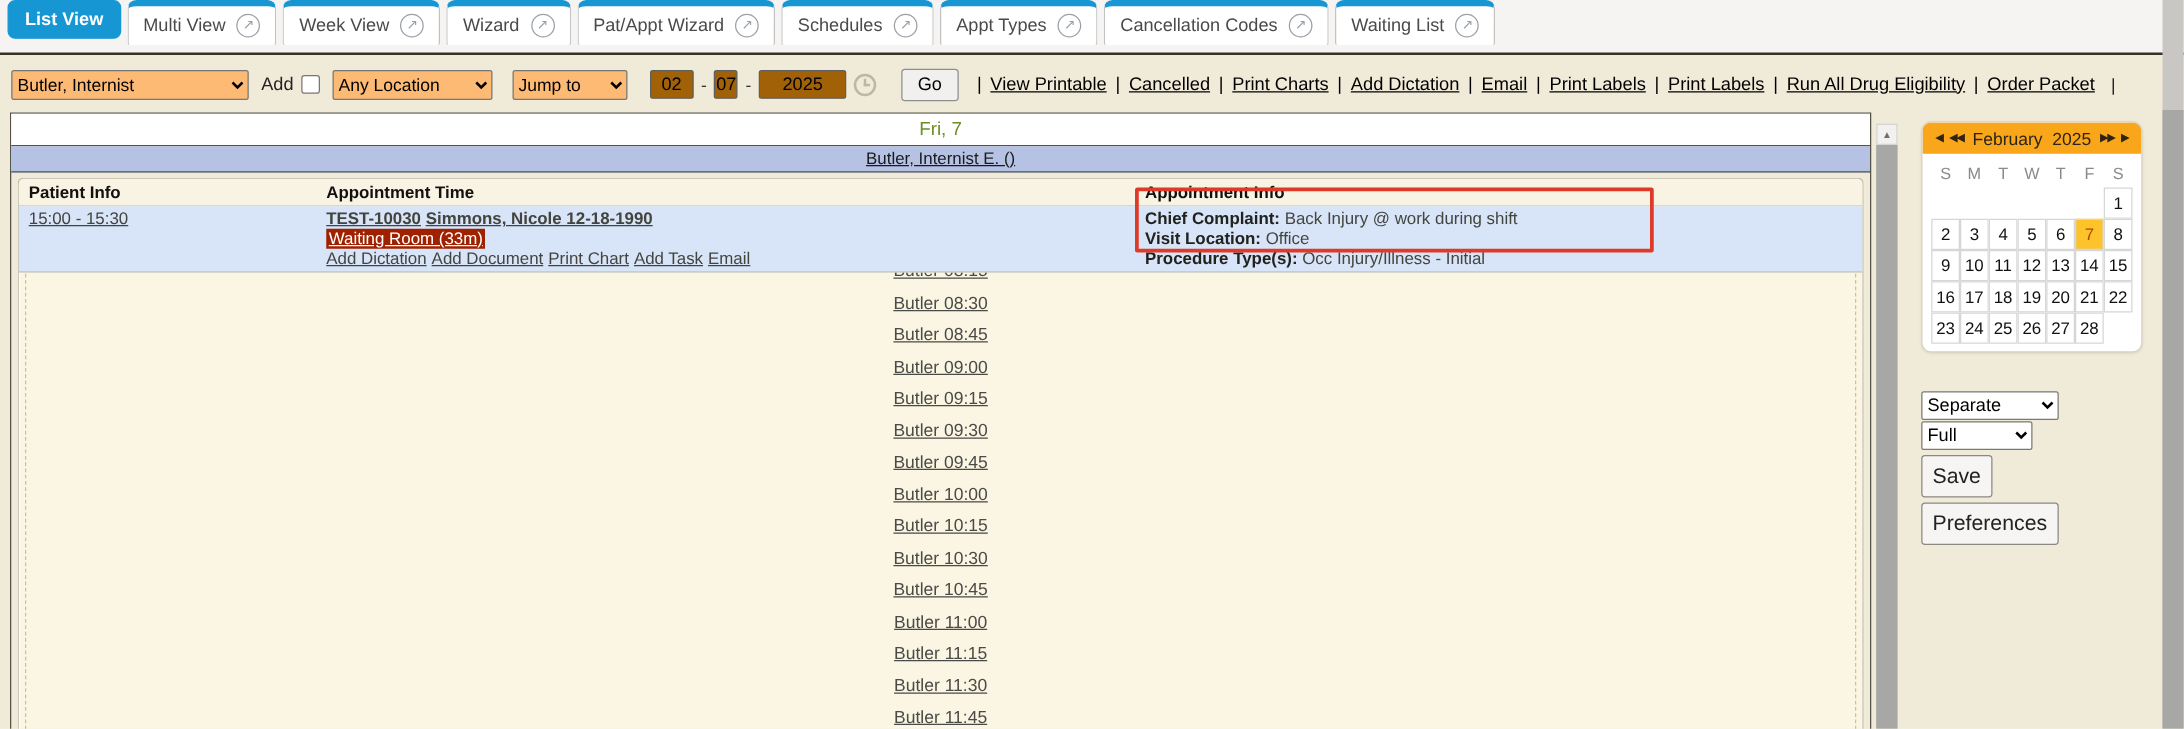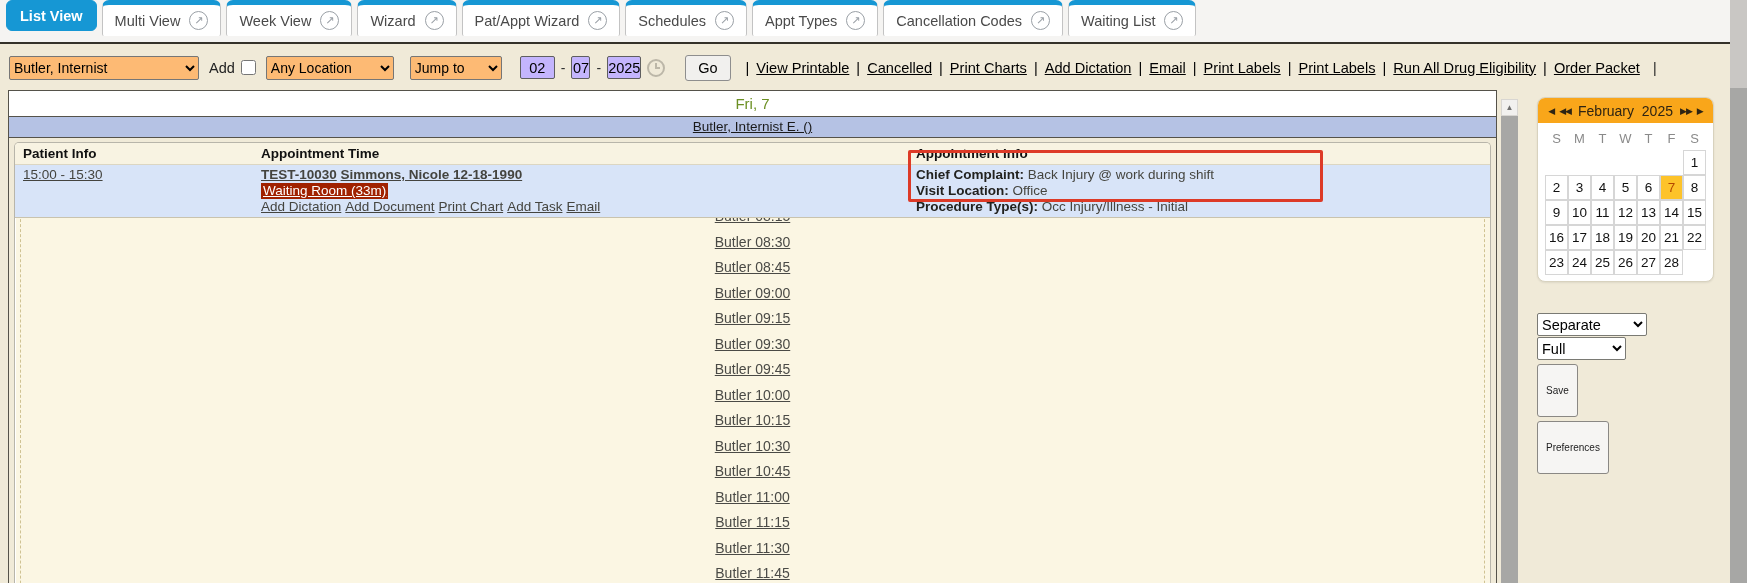--- a/index.html
+++ b/index.html
@@ -46,23 +46,23 @@
     height:24px; font-size:14px; font-family:inherit;
     border:1px solid #767676; background:#fdba74; border-radius:2px;
   }
   select.provider { width:190px; }
   select.location { width:128px; }
   select.jumpto   { width:92px; margin-left:10px; }
   .add-label { font-size:14.5px; margin-left:4px; }
   .add-check { width:15px; height:15px; margin-right:4px; }
   .date-input {
     height:23px; border:1px solid #5f5f5f; border-radius:2px;
-    text-align:center; font-size:14.5px; font-family:inherit; background:#c4b5fd;
-  }
-  .dm { width:35px; margin-left:12px; } .dd { width:19px; } .dy { width:34px; }
+    text-align:center; font-size:14.5px; font-family:inherit; background:#a16207;
+  }
+  .dm { width:35px; margin-left:12px; } .dd { width:19px; } .dy { width:70px; }
   .dsep { color:#333; }
   .clock-icon {
     width:18px; height:18px; border:2px solid #bcb7a8; border-radius:50%;
     position:relative; display:inline-block; flex:0 0 auto;
   }
   .clock-icon::before { content:""; position:absolute; left:6px; top:2px; width:2px; height:6px; background:#bcb7a8; }
   .clock-icon::after  { content:""; position:absolute; left:6px; top:6px; width:5px; height:2px; background:#bcb7a8; }
   .go-btn {
     margin-left:14px; height:26px; padding:0 12px; font-size:14.5px; font-family:inherit;
     background:#f1f0ee; border:1px solid #8e8e8e; border-radius:3px; cursor:pointer;
@@ -160,23 +160,23 @@
   .cal-cell.selected { background:#fdc32a; color:#b34700; border-color:#d6d6d6; }
 
   .side-controls { position:absolute; left:1537px; top:313px; width:190px; }
   .side-controls select {
     display:block; height:23px; font-size:14.5px; font-family:inherit;
     border:1px solid #7a7a74; background:#fff; border-radius:2px; margin-bottom:1px;
   }
   select.sel-separate { width:110px; }
   select.sel-full { width:89px; }
   .side-btn {
-    display:block; font-size:10px; font-family:inherit; color:#222;
+    display:block; font-size:17px; font-family:inherit; color:#222;
     background:#f6f5f3; border:1px solid #8a8884; border-radius:3px;
-    padding:20px 8px; margin-top:4px; cursor:pointer;
+    padding:6px 8px; margin-top:4px; cursor:pointer;
   }
 
   
   .annotation-box {
     position:absolute; left:908px; top:150px; width:415px; height:52px;
     border:3px solid #dd3a27; border-radius:2px; z-index:10; pointer-events:none;
   }
 </style>
 </head>
 <body>

